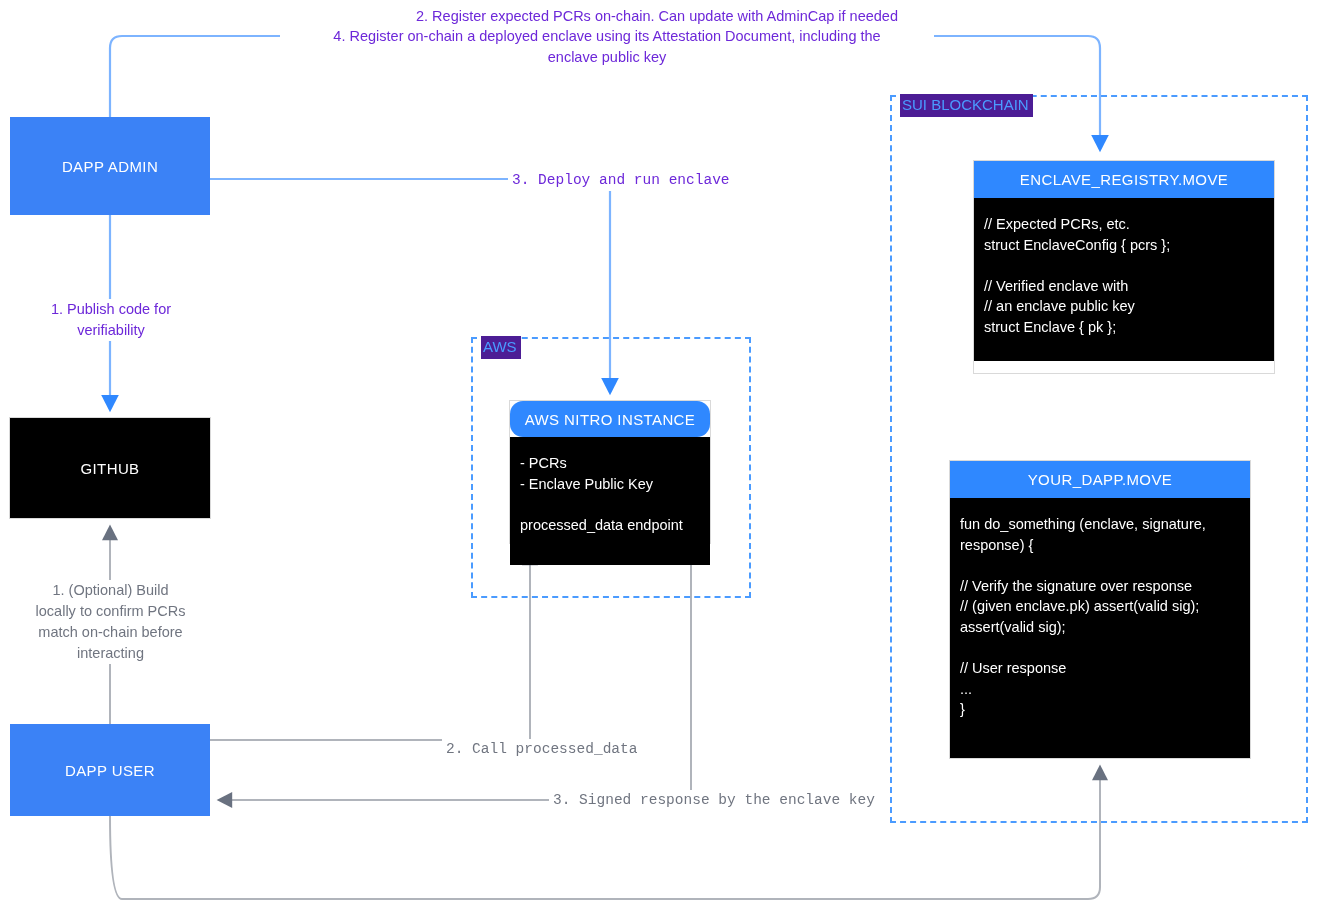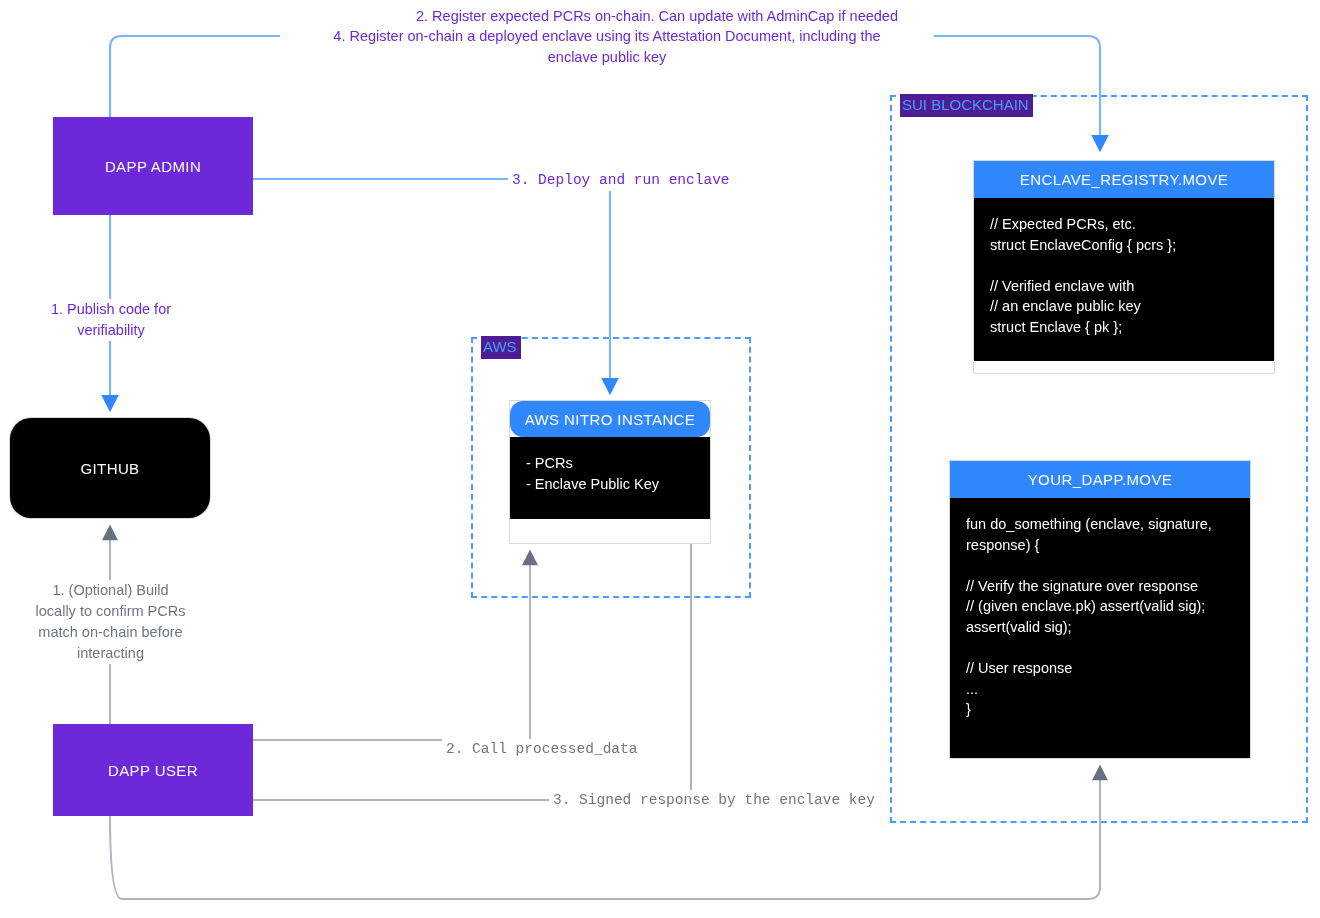--- a/index.html
+++ b/index.html
@@ -13,34 +13,34 @@
 
   svg.wires { position: absolute; left: 0; top: 0; width: 1320px; height: 918px; pointer-events: none; }
 
   
   .node {
     position: absolute;
     display: flex; align-items: center; justify-content: center;
     color: #ffffff;
     letter-spacing: .4px;
   }
-  .node.solid-blue { background: #6d28d9; font-size: 15px; margin-left: 43px; }
-  .node.solid-black { background: #000000; font-size: 15px; box-shadow: 0 0 0 1px #d9d9d9; border-radius: 21px; }
+  .node.solid-blue { background: #3b82f6; font-size: 15px; }
+  .node.solid-black { background: #000000; font-size: 15px; box-shadow: 0 0 0 1px #d9d9d9; }
 
   
   .module { position: absolute; box-shadow: 0 0 0 1px #d9d9d9; }
   .module .mod-head {
     background: #2f88ff; color: #fff;
     display: flex; align-items: center; justify-content: center;
     font-size: 15px; letter-spacing: .4px;
   }
   .module .mod-body {
     background: #000000; color: #ffffff;
     font-size: 14.5px; line-height: 1.42;
-    padding: 16px 14px 0 16px;
+    padding: 16px 14px 0 10px;
     white-space: pre-wrap;
   }
 
   
   .group {
     position: absolute;
     border: 2px dashed #4a9bff;
     background: transparent;
   }
   .group > .group-label {
@@ -111,21 +111,21 @@
   <div class="node solid-black" style="left:10px; top:418px; width:200px; height:100px;">
     <span>GITHUB</span>
   </div>
 
   <div class="node solid-blue" style="left:10px; top:724px; width:200px; height:92px;">
     <span>DAPP USER</span>
   </div>
 
   <div class="module" style="left:510px; top:401px; width:200px; height:142px;">
     <div class="mod-head" style="height:36px;border-radius:13px;">AWS NITRO INSTANCE</div>
-    <div class="mod-body" style="height:82px;">- PCRs
+    <div class="mod-body" style="height:128px;">- PCRs
 - Enclave Public Key
 
 processed_data endpoint</div>
   </div>
 
   <div class="module" style="left:950px; top:161px; width:300px; height:212px;margin-left:24px;">
     <div class="mod-head" style="height:37px;">ENCLAVE_REGISTRY.MOVE</div>
     <div class="mod-body" style="height:163px;">// Expected PCRs, etc.
 struct EnclaveConfig { pcrs };
 

